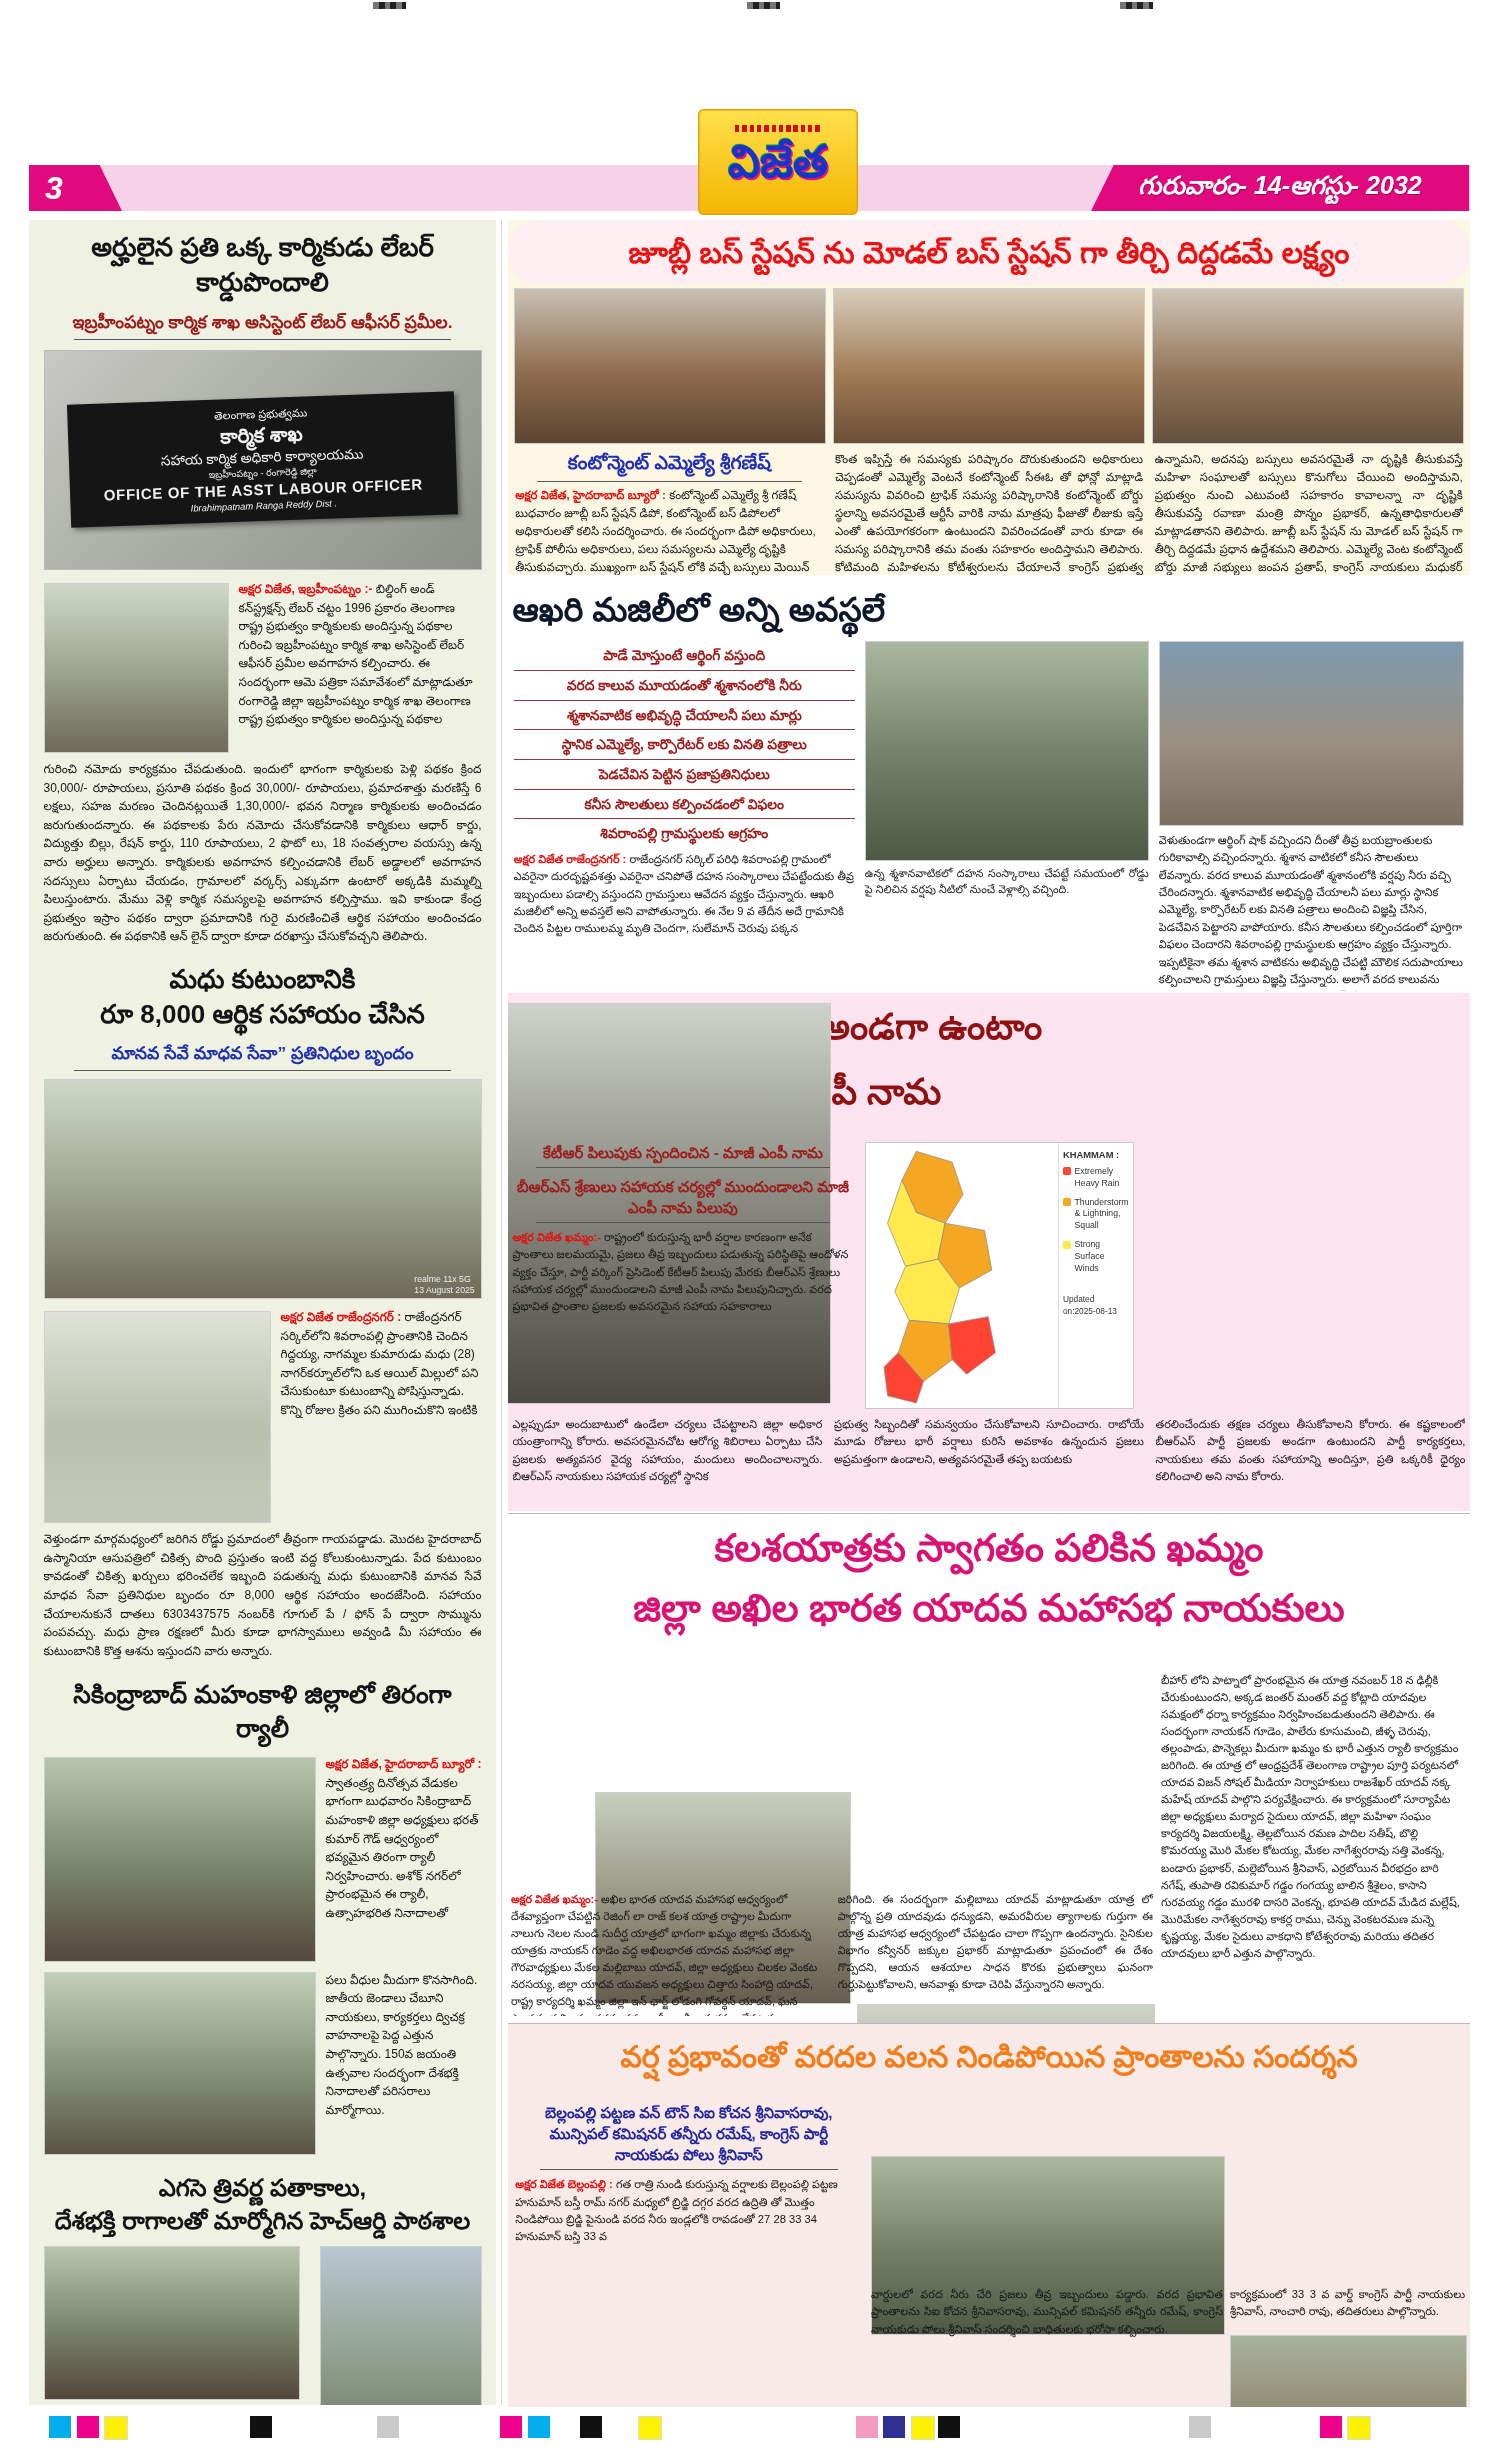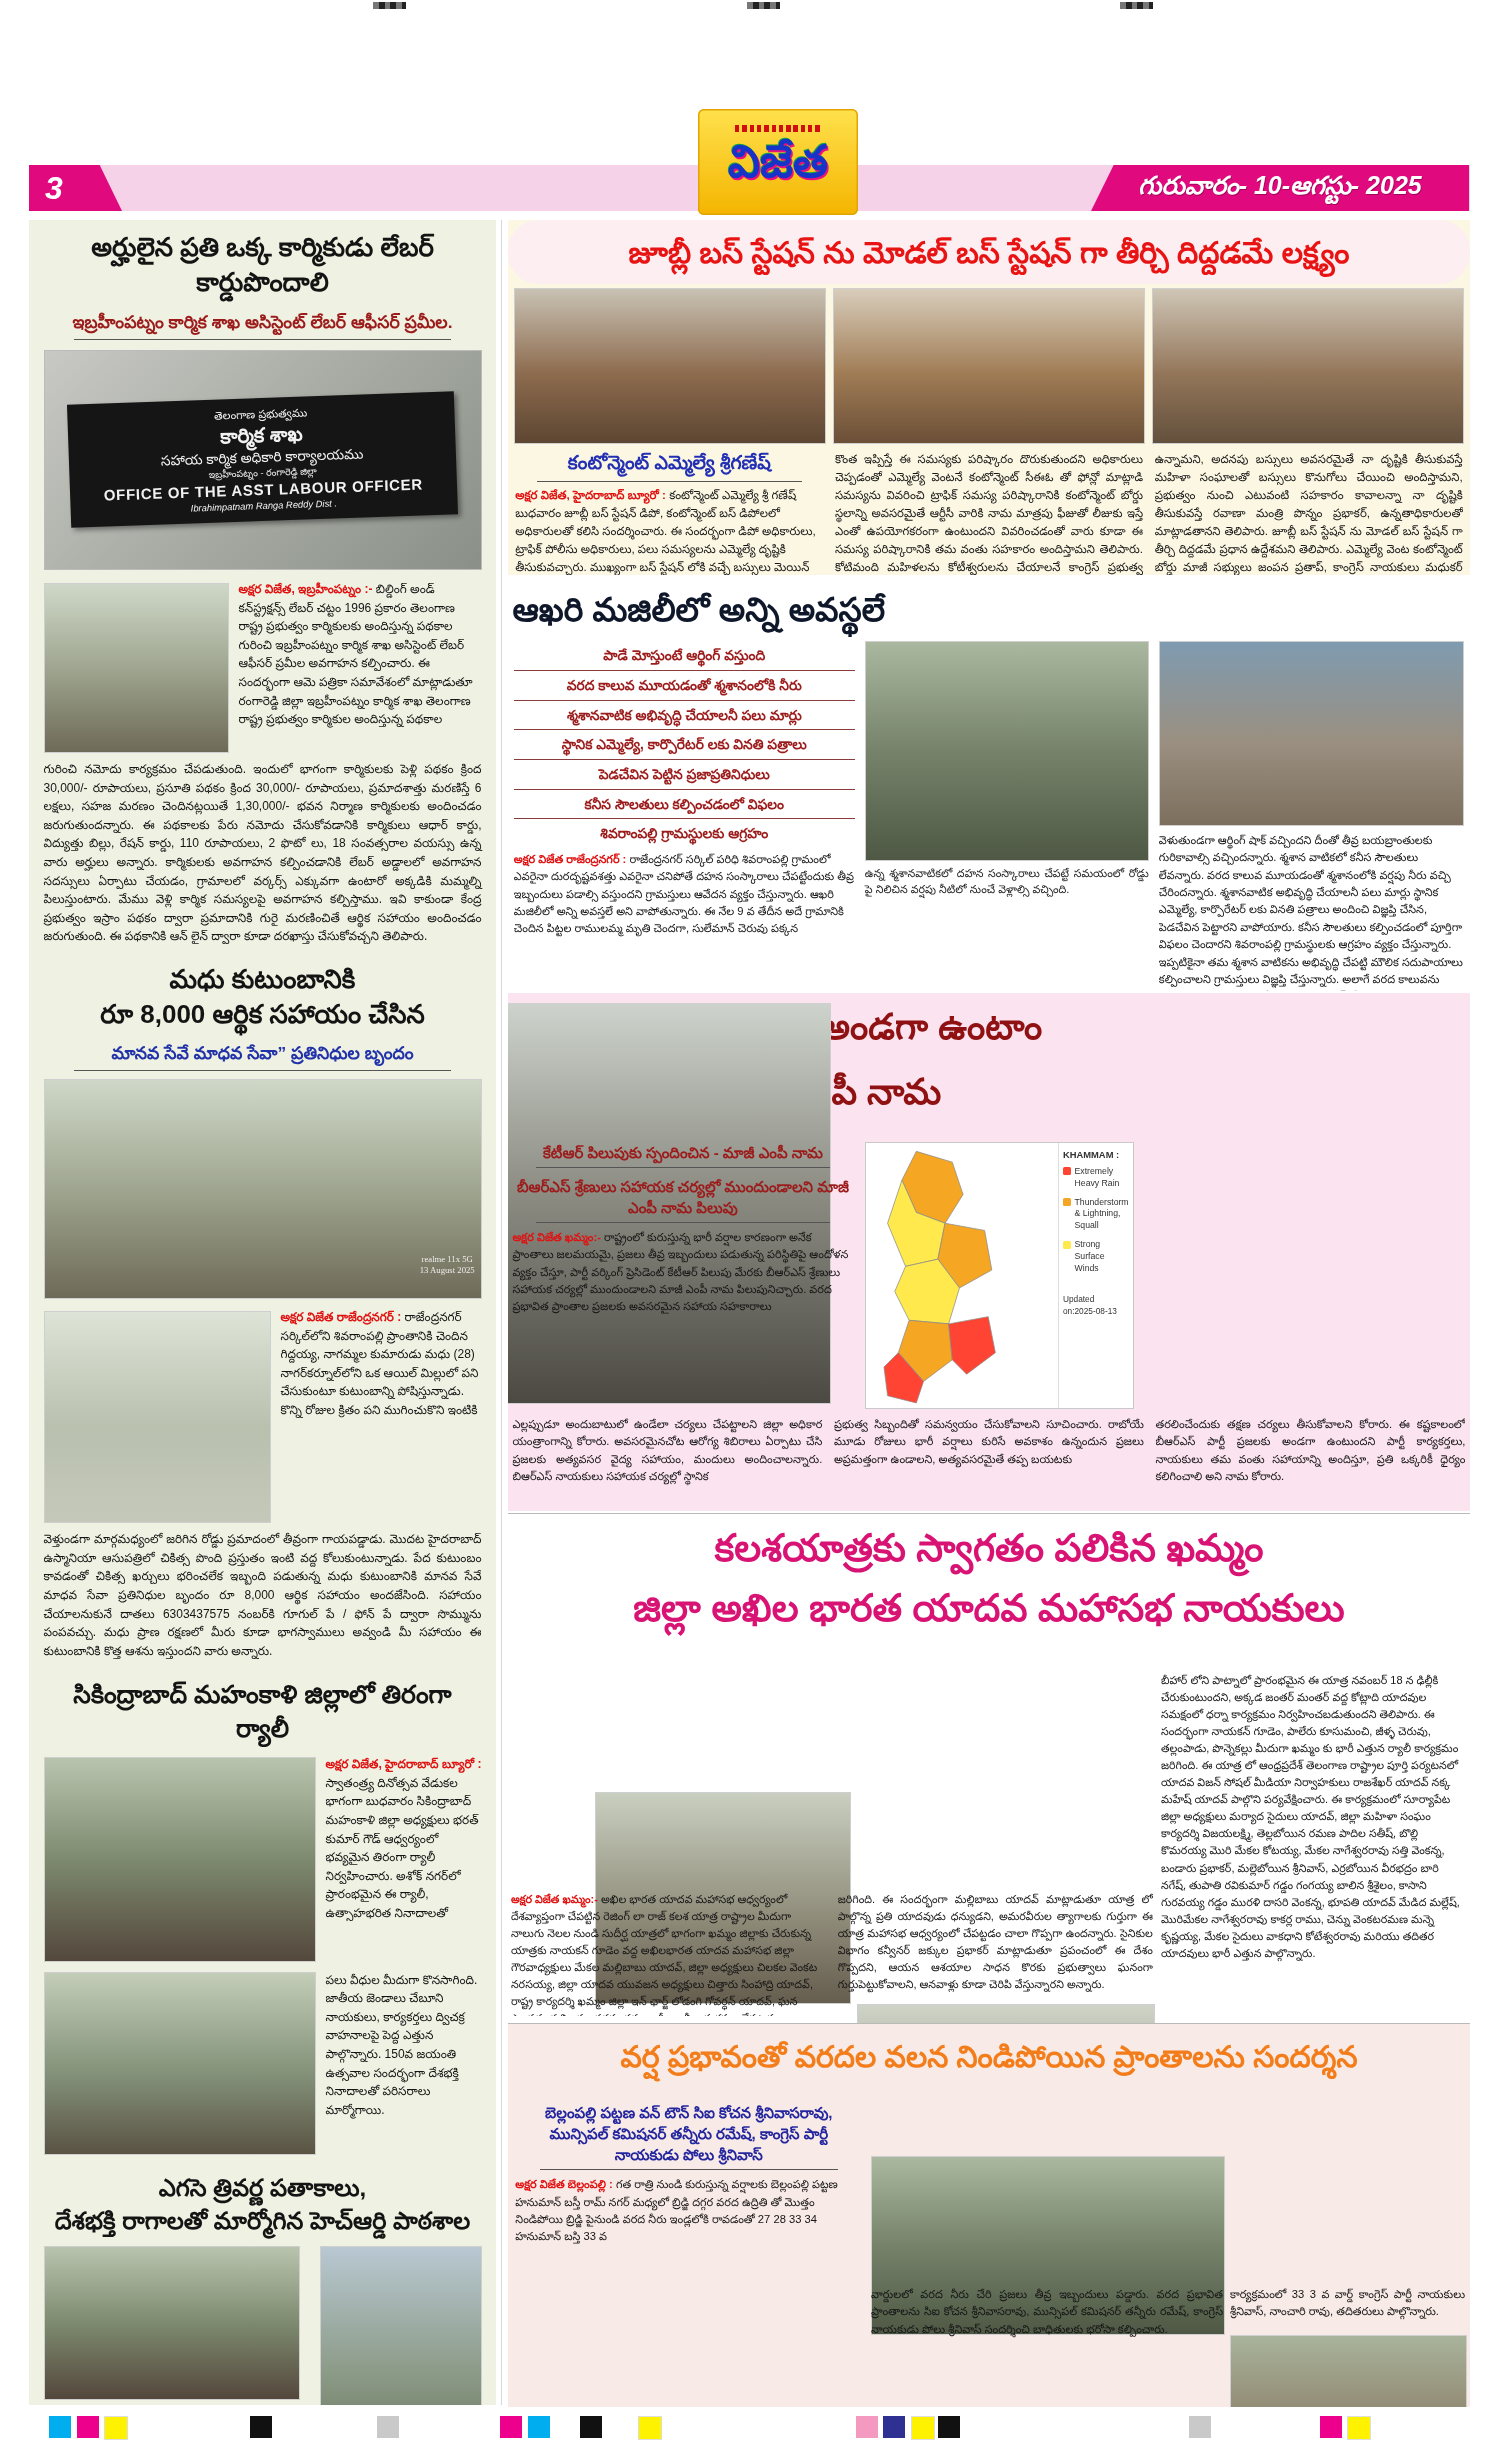--- a/index.html
+++ b/index.html
@@ -25,21 +25,21 @@
   .sub{font-weight:bold;text-align:center;line-height:1.4;}
   .hairline{border-bottom:1.1px solid #555;width:86%;margin:4.4px auto 0 auto;}
   .dl{color:#e01212;font-weight:bold;}
   .bt{font-size:12px;line-height:1.55;text-align:justify;color:#151515;}
   .ph{background:linear-gradient(135deg,#9aa98c 0%,#6f7f63 45%,#4d5a46 100%);border:0.7px solid #cfcfcf;position:relative;overflow:hidden;}
   .ph.bus{background:linear-gradient(180deg,#c9c2b4 0%,#8d6b4e 55%,#5d4632 100%);}
   .ph.crowd{background:linear-gradient(180deg,#b9c4ae 0%,#7d8a6f 50%,#54473c 100%);}
   .ph.flood{background:linear-gradient(180deg,#7f9bb0 0%,#9a8f80 55%,#7c6f5e 100%);}
   .ph.indoor{background:linear-gradient(180deg,#cfd8c8 0%,#9aa08a 55%,#6e6a58 100%);}
   .ph.rain{background:linear-gradient(180deg,#aab8a0 0%,#76836a 50%,#4e5844 100%);}
-  .wm{position:absolute;right:5.8px;bottom:22px;color:#f3f3f3;font-size:8.7px;text-align:center;line-height:1.3;opacity:.95;font-family:Liberation Serif, serif;}
+  .wm{position:absolute;right:5.8px;bottom:2px;color:#f3f3f3;font-size:8.7px;text-align:left;line-height:1.3;opacity:.95;}
   .caption{font-size:11px;line-height:1.45;text-align:justify;color:#222;}
   .colbox{overflow:hidden;}
   
   .signwrap{height:218px;background:linear-gradient(135deg,#c8c8c4,#a4a8a0 55%,#8a9088);border:0.7px solid #bbb;
     display:flex;align-items:center;justify-content:center;}
   .signboard{width:86%;background:#151515;color:#f2f2f2;text-align:center;transform:rotate(-2deg);
     padding:8.7px 5.8px;box-shadow:2.9px 2.9px 5.8px rgba(0,0,0,.4);}
   .signboard div{line-height:1.35;}
   
   .mapbox{background:#fff;border:0.7px solid #c9c9c9;display:flex;}
@@ -61,21 +61,21 @@
 
   <div class="abs regmark" style="left:373px;"></div>
   <div class="abs regmark" style="left:747px;"></div>
   <div class="abs regmark" style="left:1120px;"></div>
 
   <div class="abs hdr-band"></div>
   <div class="abs hdr-left">
     <span>3</span>
   </div>
   <div class="abs hdr-right">
-    <span>గురువారం- 10-ఆగస్టు- 2025</span>
+    <span>గురువారం- 14-ఆగస్టు- 2032</span>
   </div>
   <div class="abs masthead">
     <div class="tag"></div>
     <div class="logo">విజేత</div>
   </div>
 
   <div class="sec ivory" style="left:29px;top:220px;width:467px;height:2185px;padding:0;">
     <div style="padding:10px 14.5px 0 14.5px;">
 
       <div>

